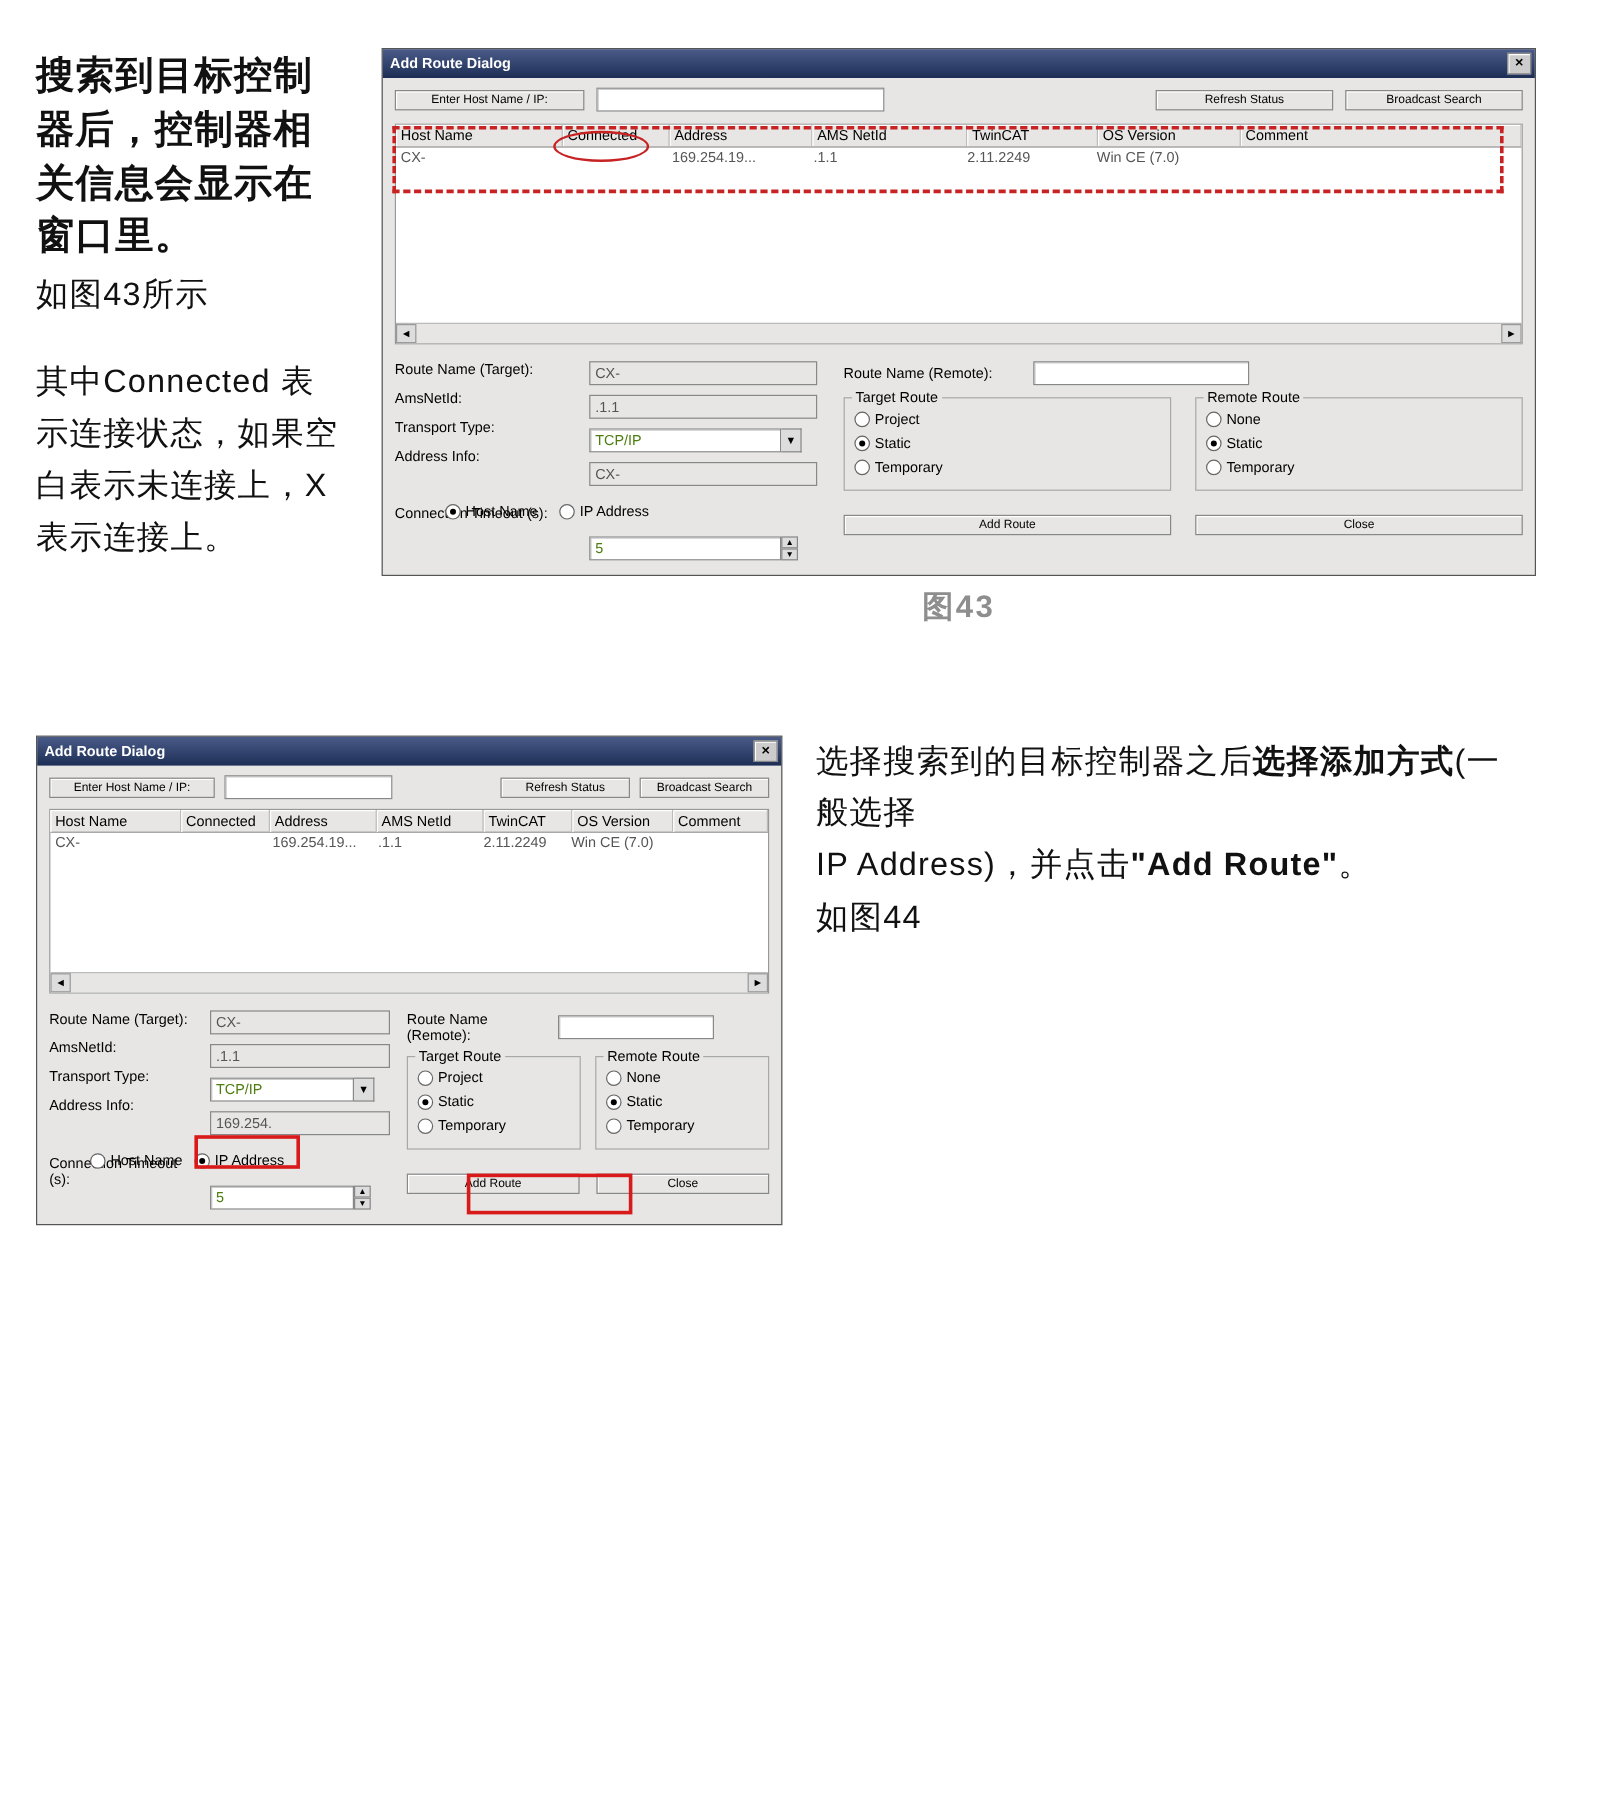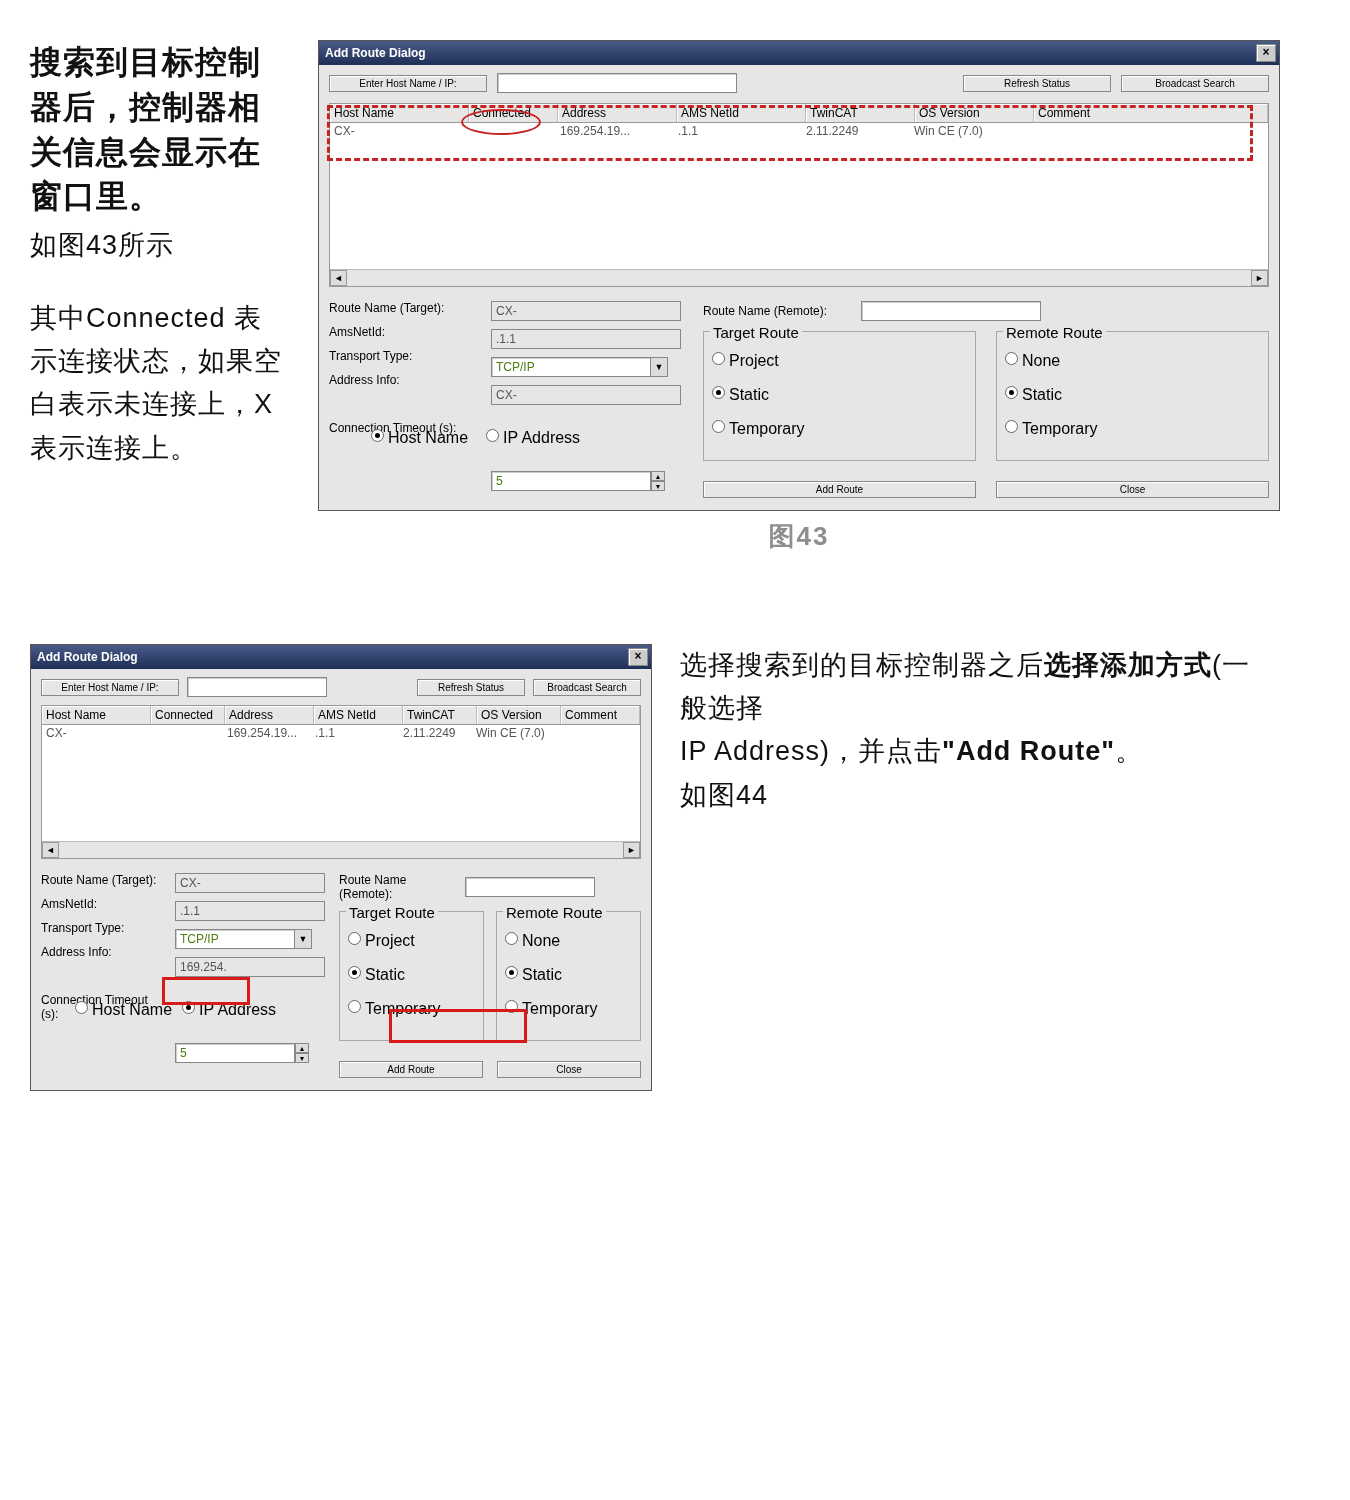--- a/index.html
+++ b/index.html
@@ -48,22 +48,22 @@
   .hscroll .track { flex:1; }
   
   .form { display:flex; gap:22px; margin-top:14px; }
   .form.sm { gap:14px; }
   .lbls { width:140px; display:flex; flex-direction:column; gap:10px; font-size:12px; }
   .lbls.sm { width:120px; }
   .vals { width:190px; display:flex; flex-direction:column; gap:8px; }
   .vals.sm { width:150px; }
   .rcol { flex:1; display:flex; flex-direction:column; gap:6px; }
   .group { border:1px solid #a8a8a8; padding:4px 8px 6px 8px; position:relative; margin-top:4px; }
-  .group .gt { position:absolute; top:-8px; left:6px; background:#e7e6e4; padding:0 3px; font-size:15px; }
-  .radio-row { display:flex; align-items:flex-start; gap:4px; font-size:16px; margin:16px 0; }
+  .group .gt { position:absolute; top:-8px; left:6px; background:#e7e6e4; padding:0 3px; font-size:12px; }
+  .radio-row { display:flex; align-items:center; gap:4px; font-size:12px; margin:6px 0; }
   .radio { width:11px; height:11px; border:1px solid #666; border-radius:50%; background:#fff;
            display:inline-flex; align-items:center; justify-content:center; }
   .radio.sel::after { content:""; width:5px; height:5px; background:#000; border-radius:50%; }
   .pairbtns { display:flex; gap:20px; margin-top:14px; }
   
   .dash-hi { position:absolute; border:3px dashed #c82323; pointer-events:none; }
   .oval-hi { position:absolute; width:76px; height:22px; border:2px solid #c82323;
              border-radius:50%/50%; pointer-events:none; }
   .box-hi { position:absolute; border:3px solid #d91a1a; pointer-events:none; }
   .caption { text-align:center; font-size:26px; font-weight:800; color:#8e8e8e; margin-top:8px; letter-spacing:2px; }

